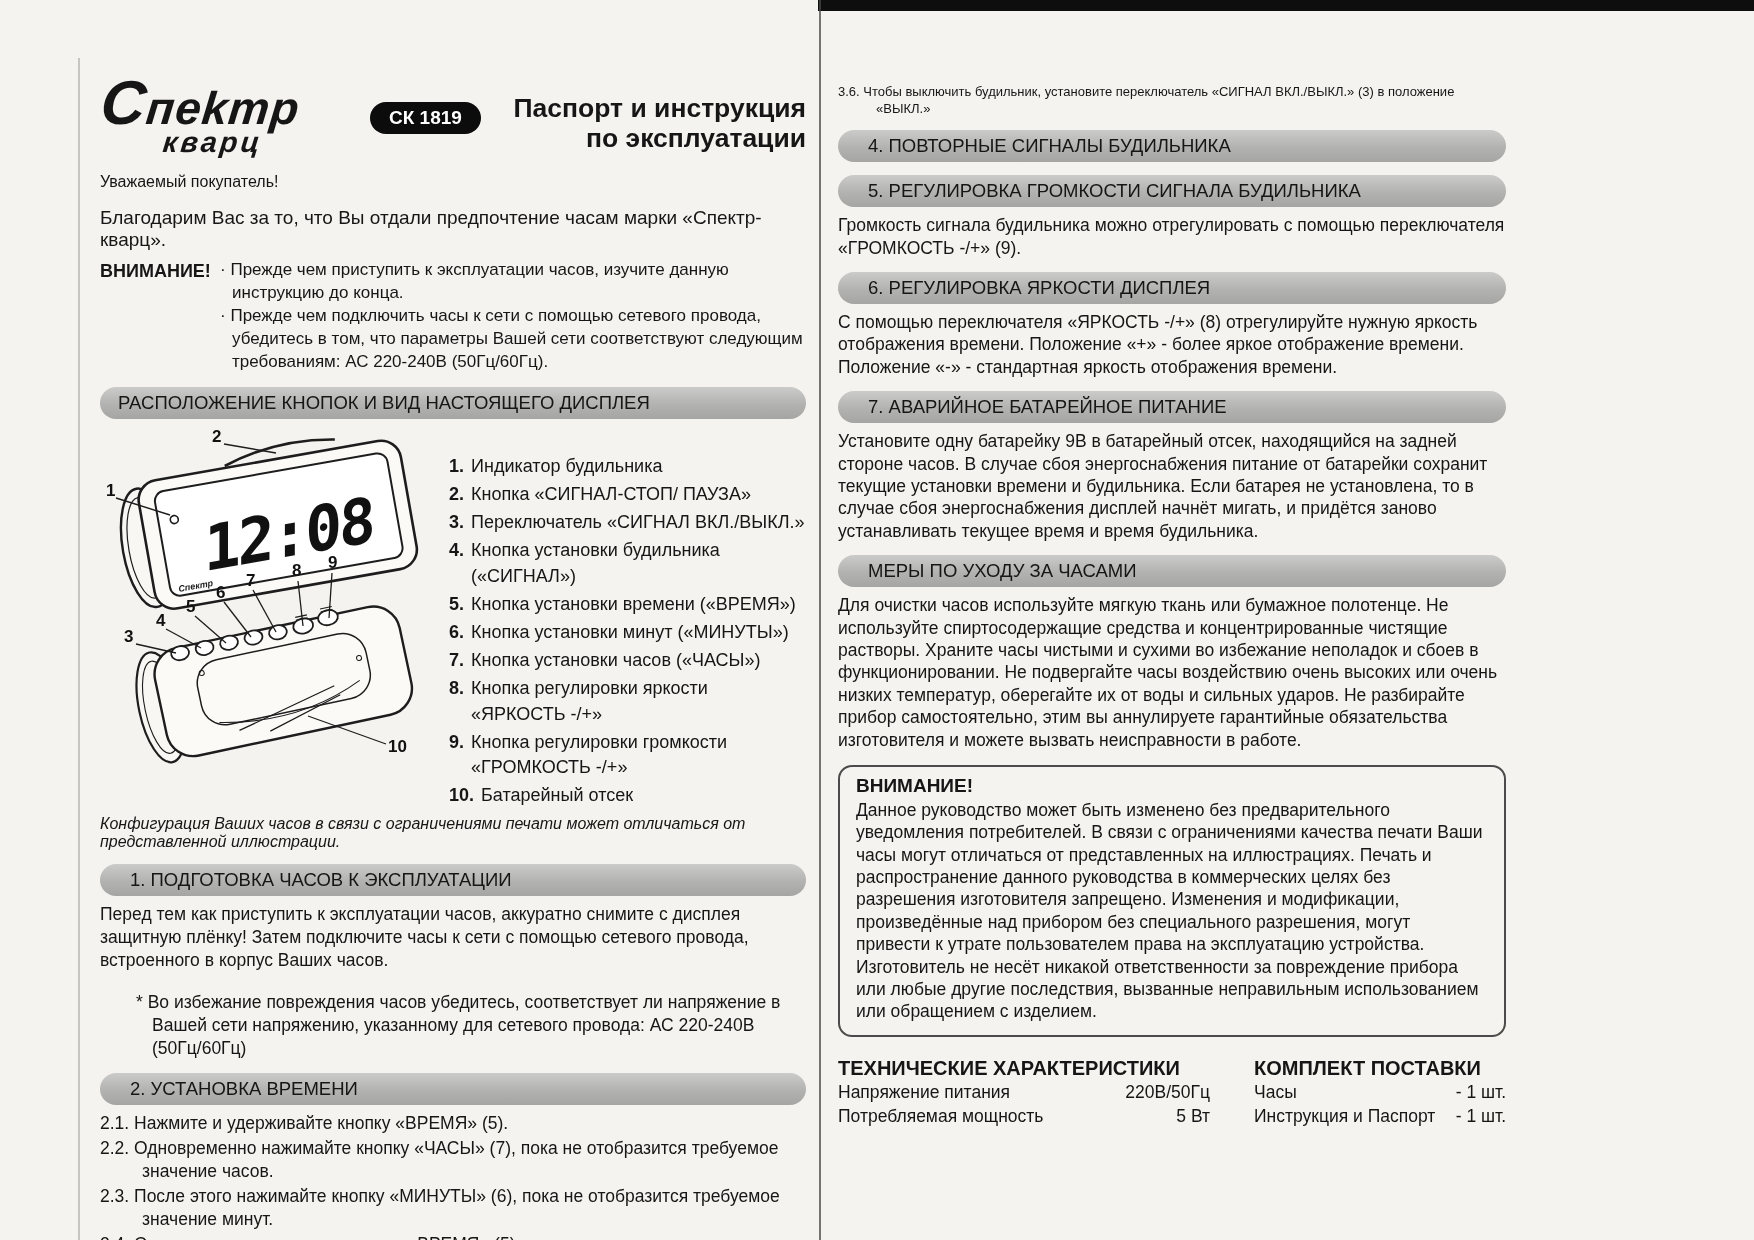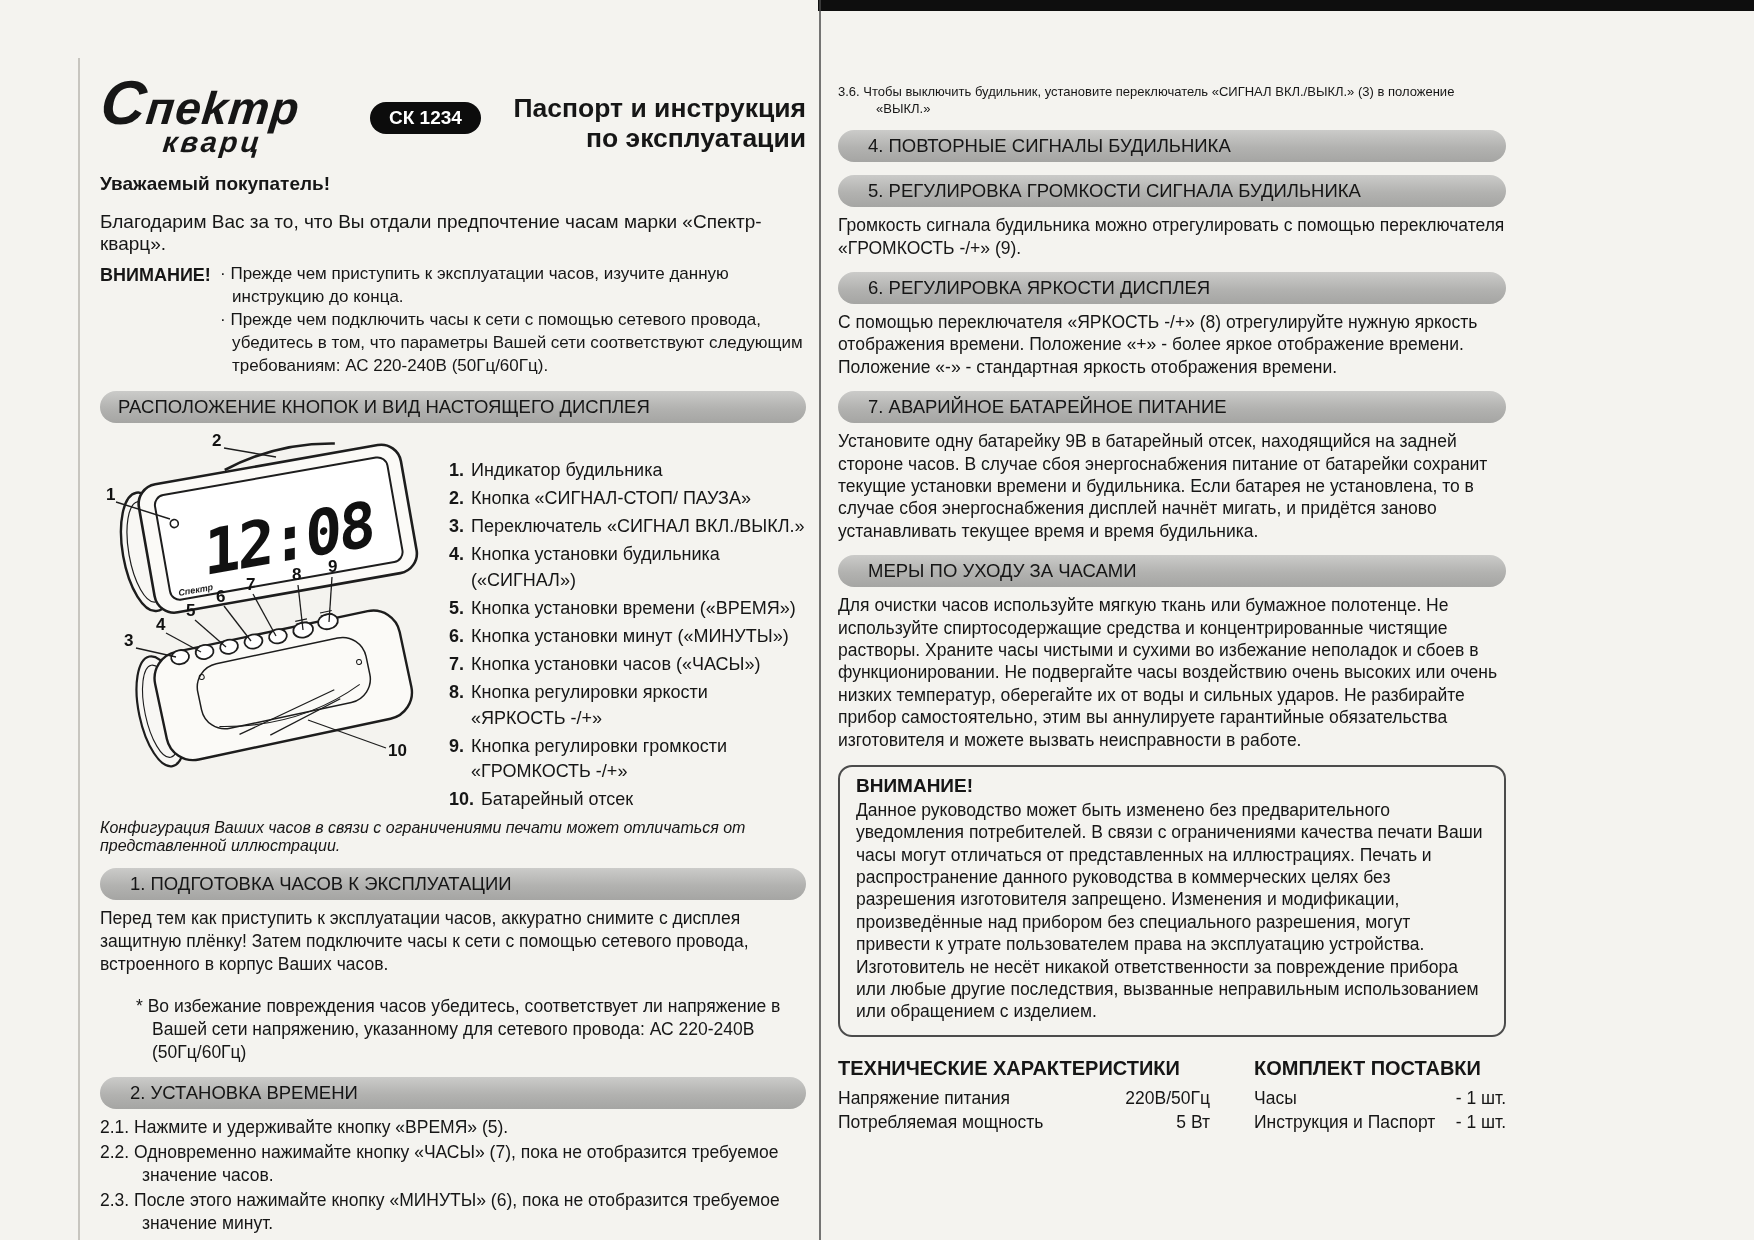--- a/index.html
+++ b/index.html
@@ -19,21 +19,21 @@
   
   .header-row{display:flex;align-items:flex-start;}
   .logo{width:238px;flex:none;transform:skewX(-6deg);}
   .logo-top{font-size:46px;font-weight:bold;font-style:italic;letter-spacing:1px;line-height:1;}
   .logo-top::first-letter{font-size:62px;}
   .logo-bottom{font-size:29px;font-weight:bold;font-style:italic;letter-spacing:3px;margin:-6px 0 0 66px;line-height:1;}
   .badge{flex:none;background:#0c0c0c;color:#ffffff;font-weight:bold;font-size:19px;
          padding:5px 19px;border-radius:20px;margin:30px 0 0 32px;white-space:nowrap;}
   .doc-title{flex:1;text-align:right;font-weight:bold;font-size:26.5px;line-height:1.12;margin-top:22px;}
 
-  .greeting{font-weight:bold;font-size:19px;margin-top:16px;}
+  .greeting{font-weight:normal;font-size:16px;margin-top:16px;}
   .thanks{font-size:19px;margin-top:16px;}
   .attn-row{display:flex;margin-top:8px;font-size:17px;line-height:1.35;}
   .attn-label{font-weight:bold;flex:none;width:120px;font-size:18px;}
   .attn-items{flex:1;}
   .attn-item{padding-left:12px;text-indent:-12px;}
 
   .sec-bar{background:linear-gradient(180deg,#cbcbc9 0%,#b2b2b0 55%,#a5a5a3 100%);
            border-radius:16px;font-weight:normal;font-size:18.5px;
            padding:5px 10px 5px 30px;margin:13px 0 7px 0;}
   .sec-bar.flush{padding-left:18px;}
@@ -52,42 +52,42 @@
 
   .r-step{font-size:13px;line-height:1.28;padding-left:38px;text-indent:-38px;}
   .r-body{font-size:17.5px;line-height:1.28;}
 
   .warn-box{border:2px solid #4b4b4b;border-radius:14px;padding:8px 16px 12px;margin-top:14px;}
   .warn-title{font-weight:bold;font-size:19px;margin-bottom:2px;}
 
   .bottom{display:flex;margin-top:20px;}
   .specs{width:372px;flex:none;}
   .delivery{margin-left:44px;flex:1;}
-  .block-title{font-weight:bold;font-size:20px;margin-bottom:6px;}
+  .block-title{font-weight:bold;font-size:20px;}
   .spec-row{display:flex;justify-content:space-between;font-size:17.5px;line-height:1.38;}
   .spec-row .val{white-space:nowrap;margin-left:8px;}
 
   svg text{font-family:"Liberation Sans","DejaVu Sans",sans-serif;}
   .seg{font-family:"DejaVu Sans Mono",monospace;}
 </style>
 </head>
 <body>
 
 <div class="scan-topbar"></div>
 <div class="scan-divider"></div>
 <div class="scan-leftline"></div>
 
 <div class="col-left">
 
   <div class="header-row">
     <div class="logo">
       <div class="logo-top">Спеkтр</div>
       <div class="logo-bottom">кварц</div>
     </div>
-    <div class="badge">СК 1234</div>
+    <div class="badge">СК 1819</div>
     <div class="doc-title">
       <div>Паспорт и инструкция</div>
       <div>по эксплуатации</div>
     </div>
   </div>
 
   <div class="greeting">Уважаемый покупатель!</div>
   <div class="thanks">Благодарим Вас за то, что Вы отдали предпочтение часам марки «Спектр-кварц».</div>
 
   <div class="attn-row">

